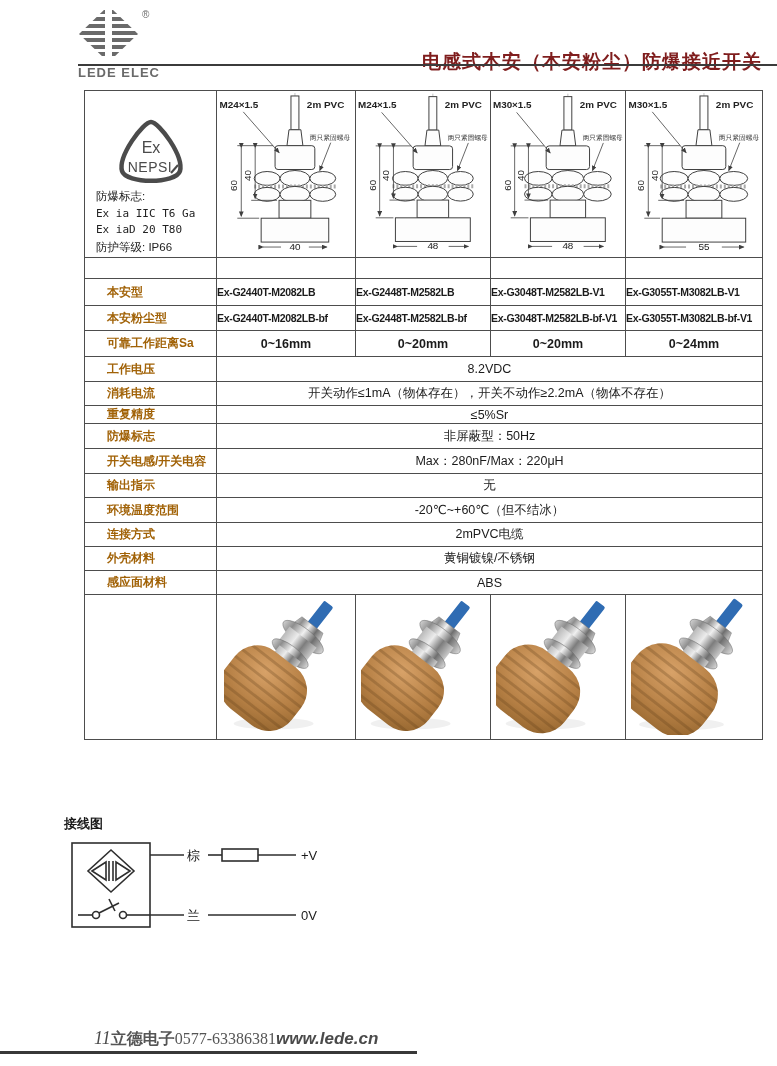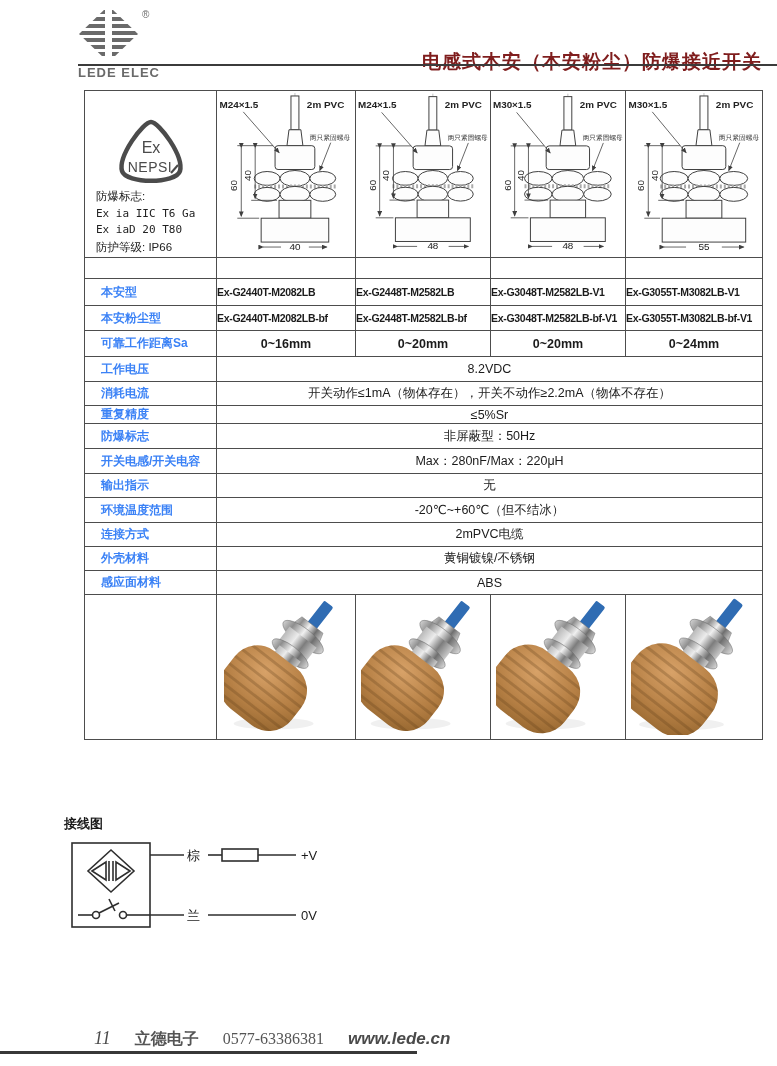--- a/index.html
+++ b/index.html
@@ -7,35 +7,35 @@
         font-family:"Liberation Sans","DejaVu Sans",sans-serif;color:#1b1b1b;}
   
   .hdr-logo{position:absolute;left:78px;top:8px;width:120px;}
   .brand{font-size:13px;font-weight:bold;color:#6a6a6a;letter-spacing:1px;margin-top:1px;}
   .title{position:absolute;right:15px;top:49px;font-family:"Liberation Serif","DejaVu Serif",serif;
          font-size:19px;font-weight:600;letter-spacing:1px;color:#7f1d1d;}
   .hdr-rule{position:absolute;left:78px;top:64px;width:699px;height:2px;background:#3b3b3b;}
   
   table.spec{position:absolute;left:84px;top:90px;width:678px;border-collapse:collapse;table-layout:fixed;}
   table.spec td,table.spec th{border:1.5px solid #4d4d4d;padding:0;vertical-align:middle;overflow:hidden;}
-  table.spec th{font-size:12px;font-weight:600;text-align:left;padding-left:16px;white-space:nowrap;color:#3b82f6;}
+  table.spec th{font-size:12px;font-weight:600;text-align:left;padding-left:22px;white-space:nowrap;color:#a16207;}
   td.model{font-size:10.5px;font-weight:bold;text-align:left;letter-spacing:-0.3px;}
   td.val{font-size:12.5px;font-weight:bold;text-align:center;}
   td.mval{font-size:12.5px;text-align:center;}
   td.draw-cell{vertical-align:top;}
   td.photo-cell{text-align:center;vertical-align:middle;}
   .cert-cell{vertical-align:top;}
   .nepsi{display:block;margin:26px auto 4px auto;}
   .cert-text{padding-left:11px;font-size:11.5px;font-weight:normal;line-height:1.5;color:#222;}
   .cert-text .code{font-family:"DejaVu Sans Mono","Liberation Mono",monospace;font-size:11px;}
   
   .wiring-title{position:absolute;left:64px;top:815px;font-size:13px;font-weight:600;}
   .wiring-svg{position:absolute;left:62px;top:835px;}
   
-  .footer{position:absolute;left:94px;top:1028px;display:flex;align-items:baseline;gap:24px;color:#4a4a4a;}
+  .footer{position:absolute;left:94px;top:1028px;display:flex;align-items:baseline;gap:0;color:#4a4a4a;}
   .f-page{font-family:"Liberation Serif","DejaVu Serif",serif;font-style:italic;font-size:18px;}
   .f-company{font-size:16px;font-weight:600;color:#555;}
   .f-phone{font-family:"Liberation Serif","DejaVu Serif",serif;font-size:16px;color:#555;}
   .f-site{font-size:17px;font-weight:bold;font-style:italic;color:#4a4a4a;}
   .f-rule{position:absolute;left:0;top:1051px;width:417px;height:2.5px;background:#383838;}
   svg text{font-family:"Liberation Sans","DejaVu Sans",sans-serif;}
 </style>
 </head>
 <body>
 

